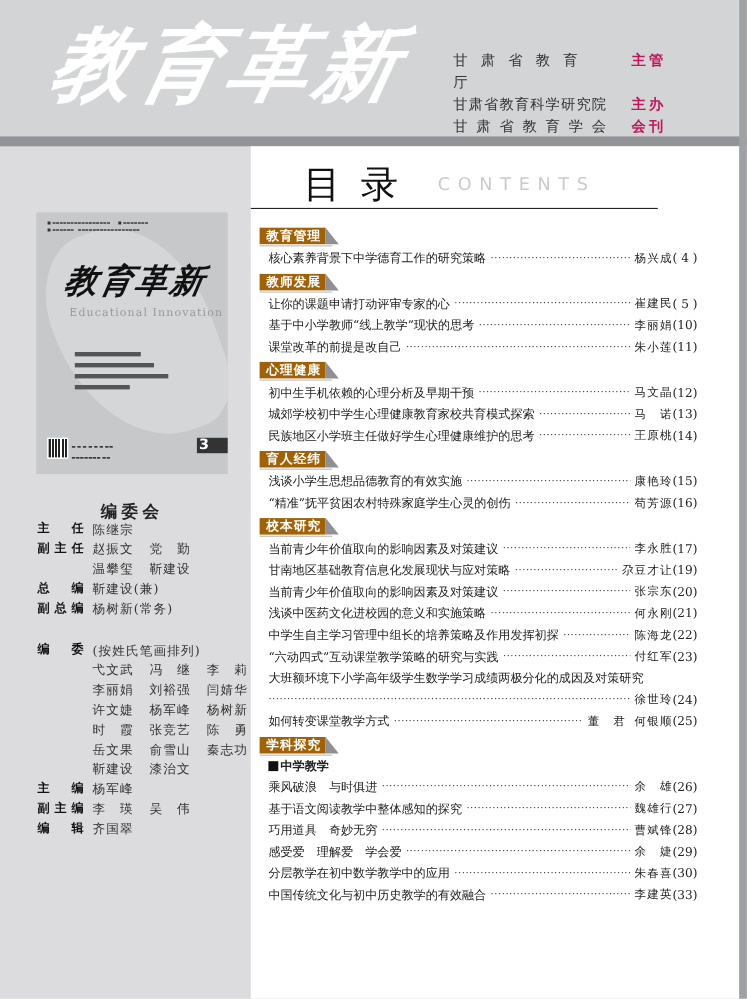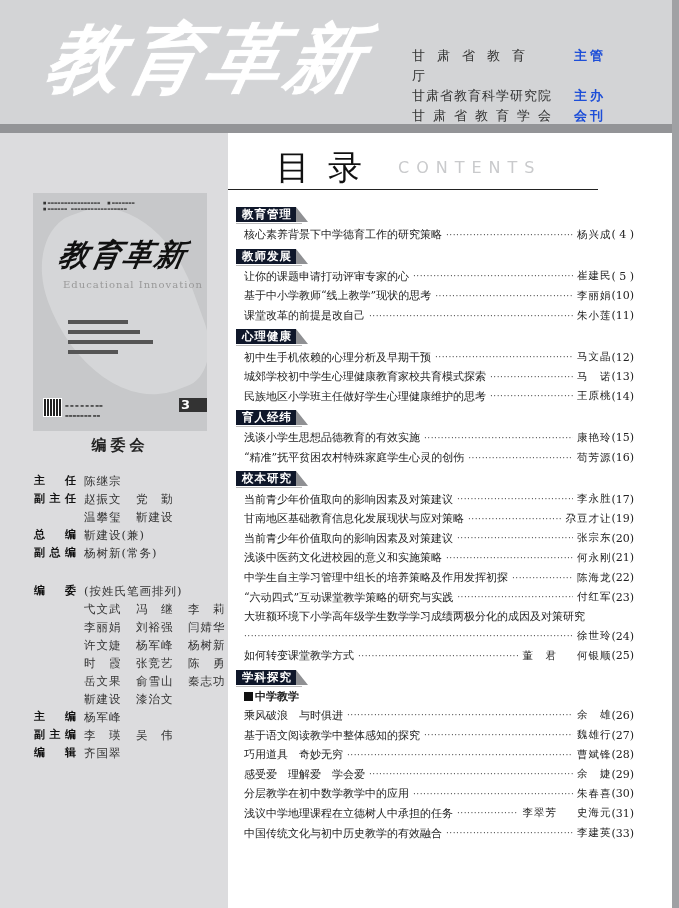--- a/index.html
+++ b/index.html
@@ -27,21 +27,21 @@
     text-shadow: 0 0 1px #fff;
   }
   .sponsors {
     position:absolute; left:412px; top:46px;
     font-family:"DejaVu Sans", sans-serif; font-size:13px; color:#333;
     line-height:20px;
   }
   .sponsor-row { display:flex; }
   .sponsor-org { width:148px; display:flex; justify-content:space-between; }
   .sponsor-org.tight { justify-content:flex-start; letter-spacing:1px; }
-  .sponsor-role { margin-left:14px; font-weight:bold; color:#1d4ed8; letter-spacing:3px; }
+  .sponsor-role { margin-left:14px; font-weight:bold; color:#be185d; letter-spacing:3px; }
 
   
   .content {
     position:absolute; left:228px; top:133px; width:444px; height:775px;
     background:#ffffff;
   }
   .right-edge {
     position:absolute; left:672px; top:0; width:7px; height:908px; background:#a0a1a4;
   }
   .toc-title {
@@ -53,21 +53,21 @@
     font-family:"DejaVu Sans", sans-serif; font-size:16px; color:#c9cacc; letter-spacing:7px;
   }
   .toc-rule {
     position:absolute; left:0; top:56px; width:370px; height:1px; background:#222;
   }
   .toc-list {
     position:absolute; left:8px; top:70px; width:398px;
   }
   .section-tag {
     display:inline-block; position:relative;
-    background:#0f172a; color:#fff;
+    background:#a16207; color:#fff;
     font-family:"DejaVu Sans", sans-serif; font-size:11.5px; font-weight:bold;
     height:15px; line-height:15px; padding:0 4px 0 6px; margin:2px 0 3px 0;
     letter-spacing:1px;
   }
   .section-tag::after {
     content:""; position:absolute; right:-12px; top:0;
     border-left:12px solid #8f9093; border-top:15px solid transparent;
   }
   .section-tag::before {
     content:""; position:absolute; left:0; bottom:-2px; width:66px; height:1px; background:#bbb;
@@ -77,21 +77,21 @@
     font-size:11px; color:#222; padding-left:8px;
   }
   .entry-title { white-space:nowrap; }
   .entry-dots {
     flex:1; overflow:hidden; white-space:nowrap; margin:0 4px;
     color:#444; font-size:9px; letter-spacing:0.5px;
   }
   .entry-dots::before { content:"··································································································································"; }
   .entry-author { white-space:nowrap; font-size:10.5px; letter-spacing:1px; }
   .entry-page { white-space:nowrap; font-size:11px; }
-  .entry-author2 { white-space:nowrap; font-size:10.5px; letter-spacing:1px; margin-right:20px; }
+  .entry-author2 { white-space:nowrap; font-size:10.5px; letter-spacing:1px; margin-right:8px; }
   .subsection {
     font-family:"DejaVu Sans", sans-serif; font-weight:bold; font-size:11px;
     padding-left:8px; height:18px; line-height:18px;
   }
   .subsection .sq { display:inline-block; width:9px; height:9px; background:#111; margin-right:2px; vertical-align:-1px; }
 
   
   .cover {
     position:absolute; left:33px; top:193px; width:174px; height:238px;
     background:#c7c8ca; overflow:hidden;
@@ -125,21 +125,21 @@
   .cover-pub { position:absolute; left:32px; top:210px; font-size:4px; color:#333; font-family:"DejaVu Sans",sans-serif; }
   .cover-year {
     position:absolute; left:122px; top:206px; font-size:8px; font-weight:bold; color:#222;
     font-family:"DejaVu Sans",sans-serif; letter-spacing:1px; line-height:8px;margin-left:32px;
   }
   .cover-issue {
     position:absolute; left:146px; top:205px; width:28px; height:14px; background:#333; color:#fff;
     font-size:13px; font-weight:bold; font-family:"DejaVu Sans",sans-serif; line-height:14px; padding-left:2px;
   }
   .board-title {
-    position:absolute; left:0; top:436px; width:240px; text-align:center;
+    position:absolute; left:0; top:456px; width:240px; text-align:center;
     font-size:15px; color:#222; letter-spacing:4px; font-weight:bold;
   }
   .board {
     position:absolute; left:34px; top:472px; font-size:11.5px; line-height:18px; color:#333;
   }
   .board-row { display:flex; }
   .board-role {
     width:42px; font-family:"DejaVu Sans", sans-serif; font-weight:bold; font-size:11px;
     color:#111; display:flex; justify-content:space-between; margin-right:8px;
   }
@@ -465,27 +465,20 @@
         <span class="entry-author">余　婕</span>
         <span class="entry-page">(29)</span>
       </div>
       <div class="toc-entry">
         <span class="entry-title">分层教学在初中数学教学中的应用</span>
         <span class="entry-dots"></span>
         <span class="entry-author">朱春喜</span>
         <span class="entry-page">(30)</span>
       </div>
       <div class="toc-entry">
-        <span class="entry-title">浅议中学地理课程在立德树人中承担的任务</span>
-        <span class="entry-dots"></span>
-        <span class="entry-author2">李翠芳</span>
-        <span class="entry-author">史海元</span>
-        <span class="entry-page">(31)</span>
-      </div>
-      <div class="toc-entry">
         <span class="entry-title">中国传统文化与初中历史教学的有效融合</span>
         <span class="entry-dots"></span>
         <span class="entry-author">李建英</span>
         <span class="entry-page">(33)</span>
       </div>
     </div>
 </div>
 <div class="right-edge"></div>
 
 </body></html>

